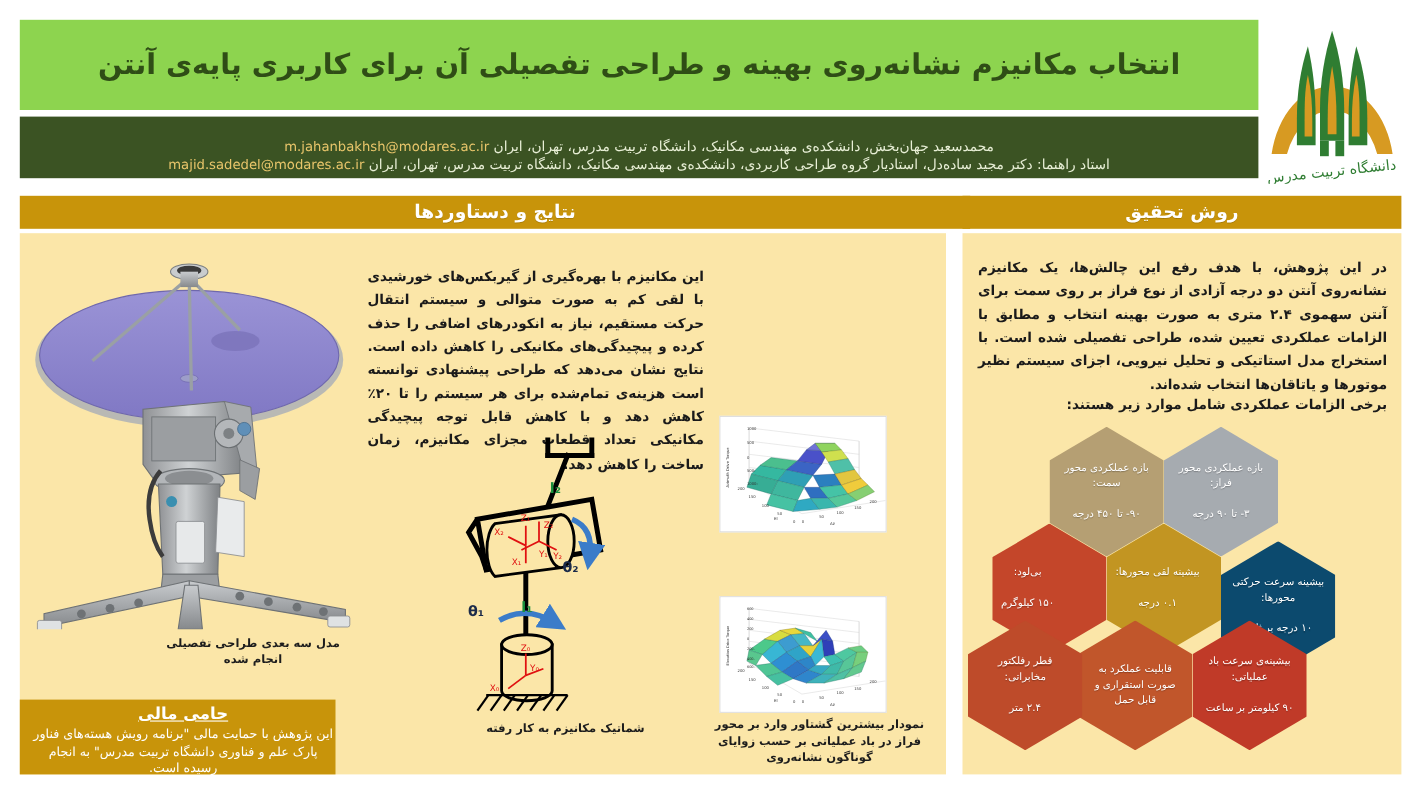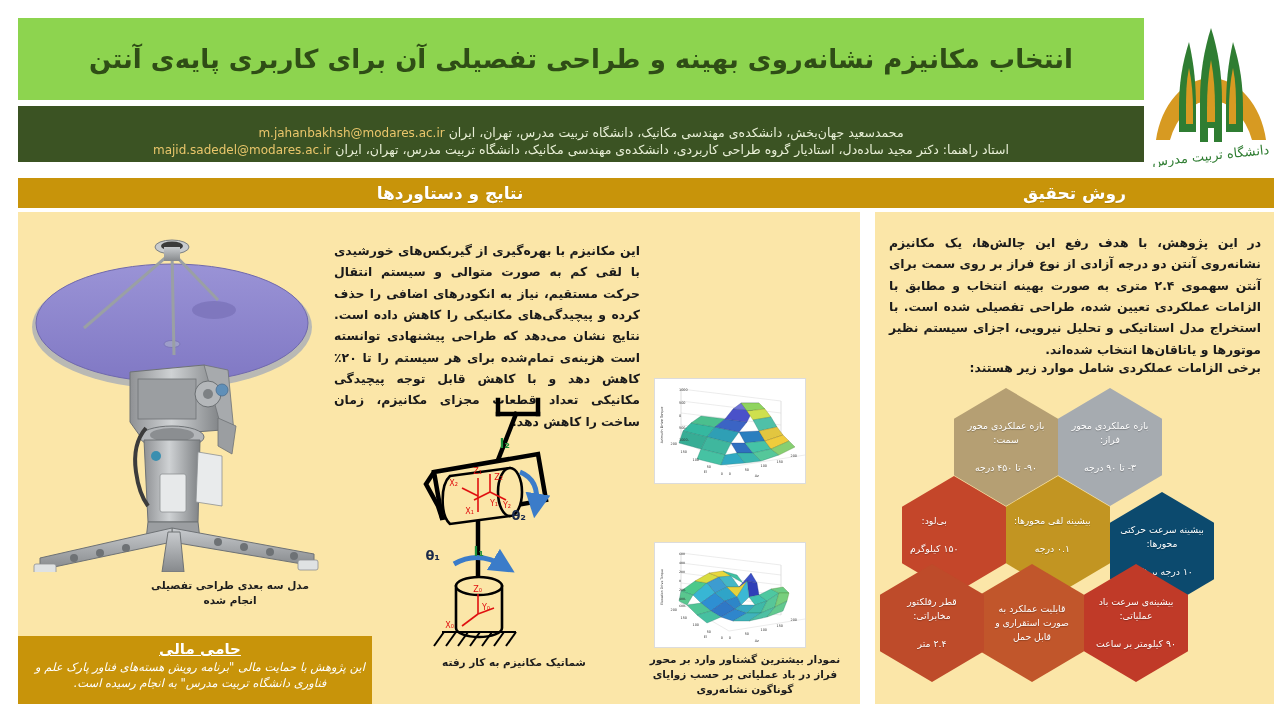--- a/index.html
+++ b/index.html
@@ -65,30 +65,30 @@
   }
   .dish-wrap svg{display:block;width:100%;height:100%;}
   .cap{
     position:absolute;text-align:center;direction:rtl;
     color:#1d1d1d;font-size:10.5px;line-height:1.45;font-weight:bold;
   }
   #cap-dish{left:140px;top:578px;width:180px;}
 
   
   .sponsor{
-    position:absolute;left:18px;top:636px;width:354px;height:68px;
+    position:absolute;left:18px;top:636px;width:287px;height:68px;
     background:#C8940A;box-sizing:border-box;padding:4px 0 2px 10px;
     text-align:center;
   }
   .sponsor .sp-title{
     color:#ffffff;font-weight:bold;font-size:15px;direction:rtl;
     text-decoration:underline;margin-bottom:2px;
   }
   .sponsor .sp-body{
-    color:#ffffff;font-size:11.5px;line-height:1.35;direction:rtl;font-style:italic;
+    color:#ffffff;font-size:11.5px;line-height:1.35;direction:rtl;
   }
 
   
   #results-para{
     position:absolute;left:334px;top:240px;width:306px;
     direction:rtl;text-align:justify;color:#1a1a1a;
     font-size:12.4px;line-height:1.72;font-weight:bold;
   }
 
   

